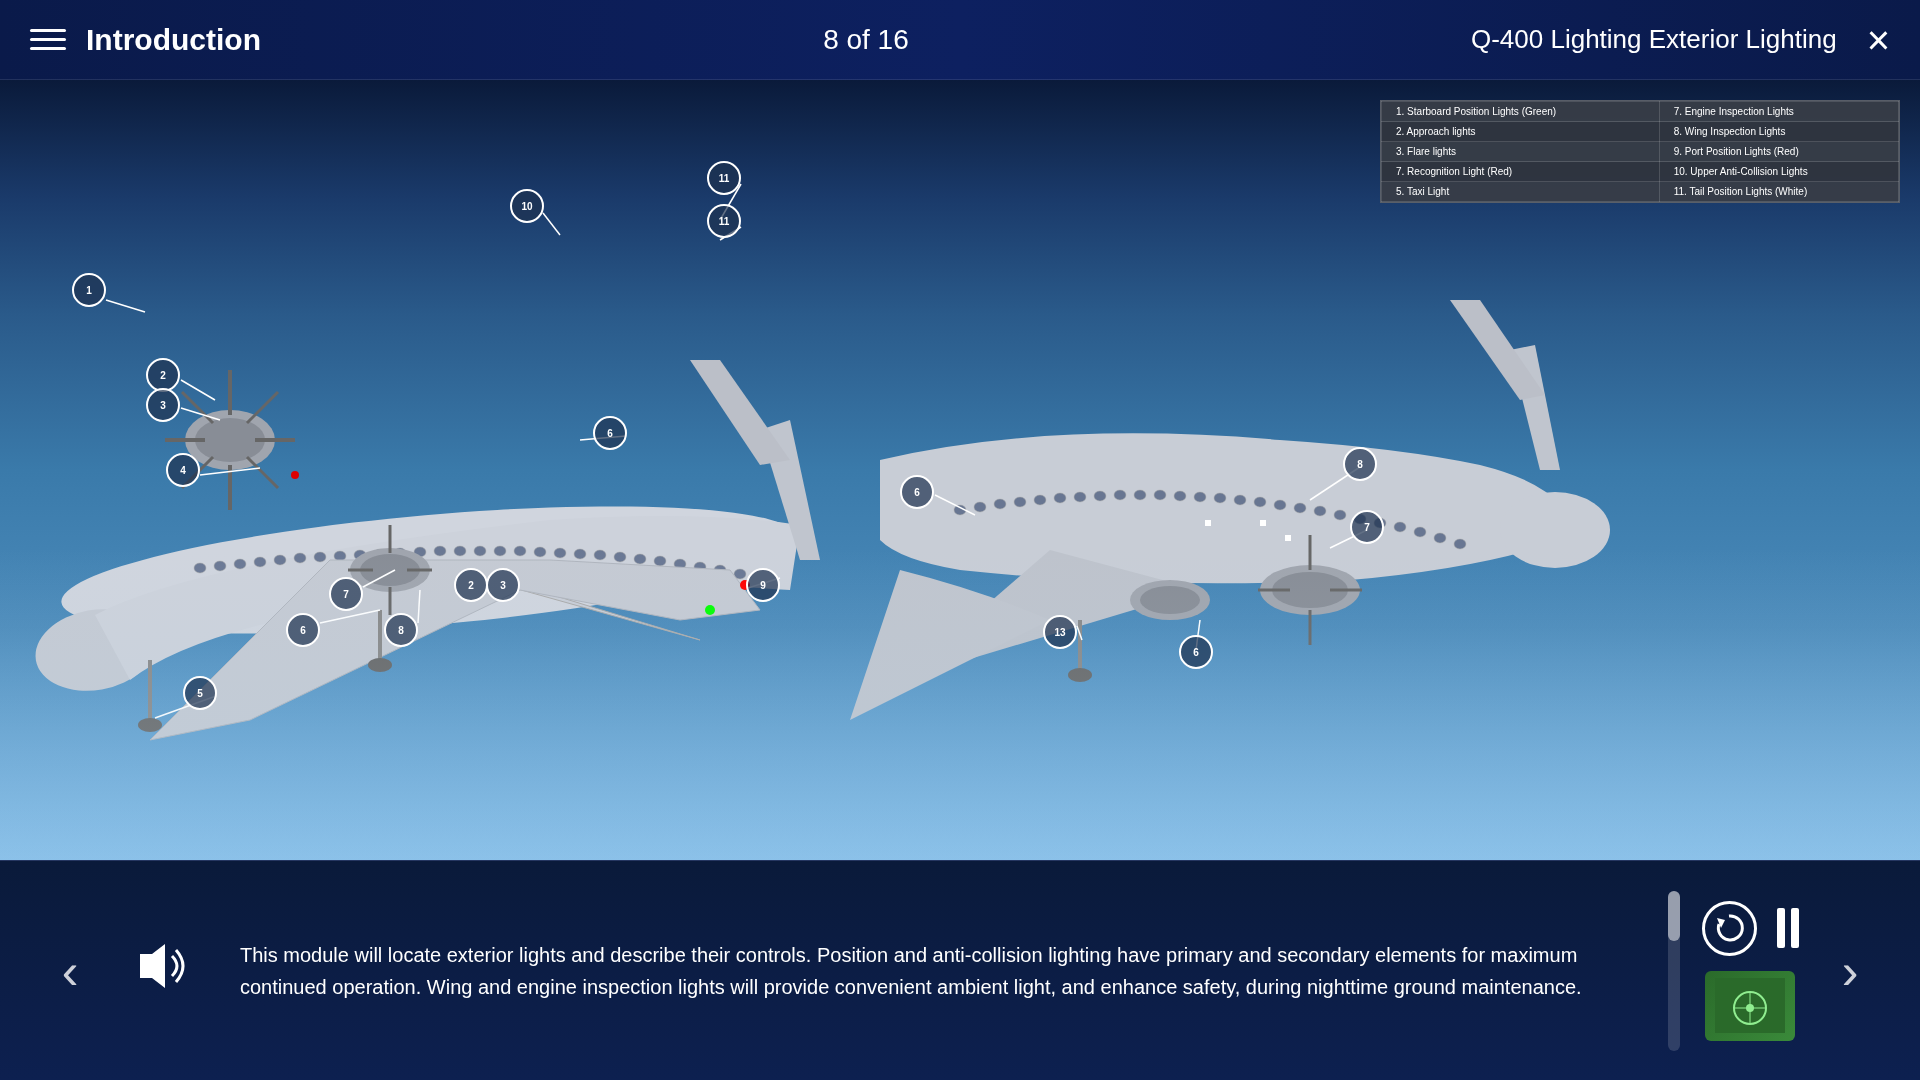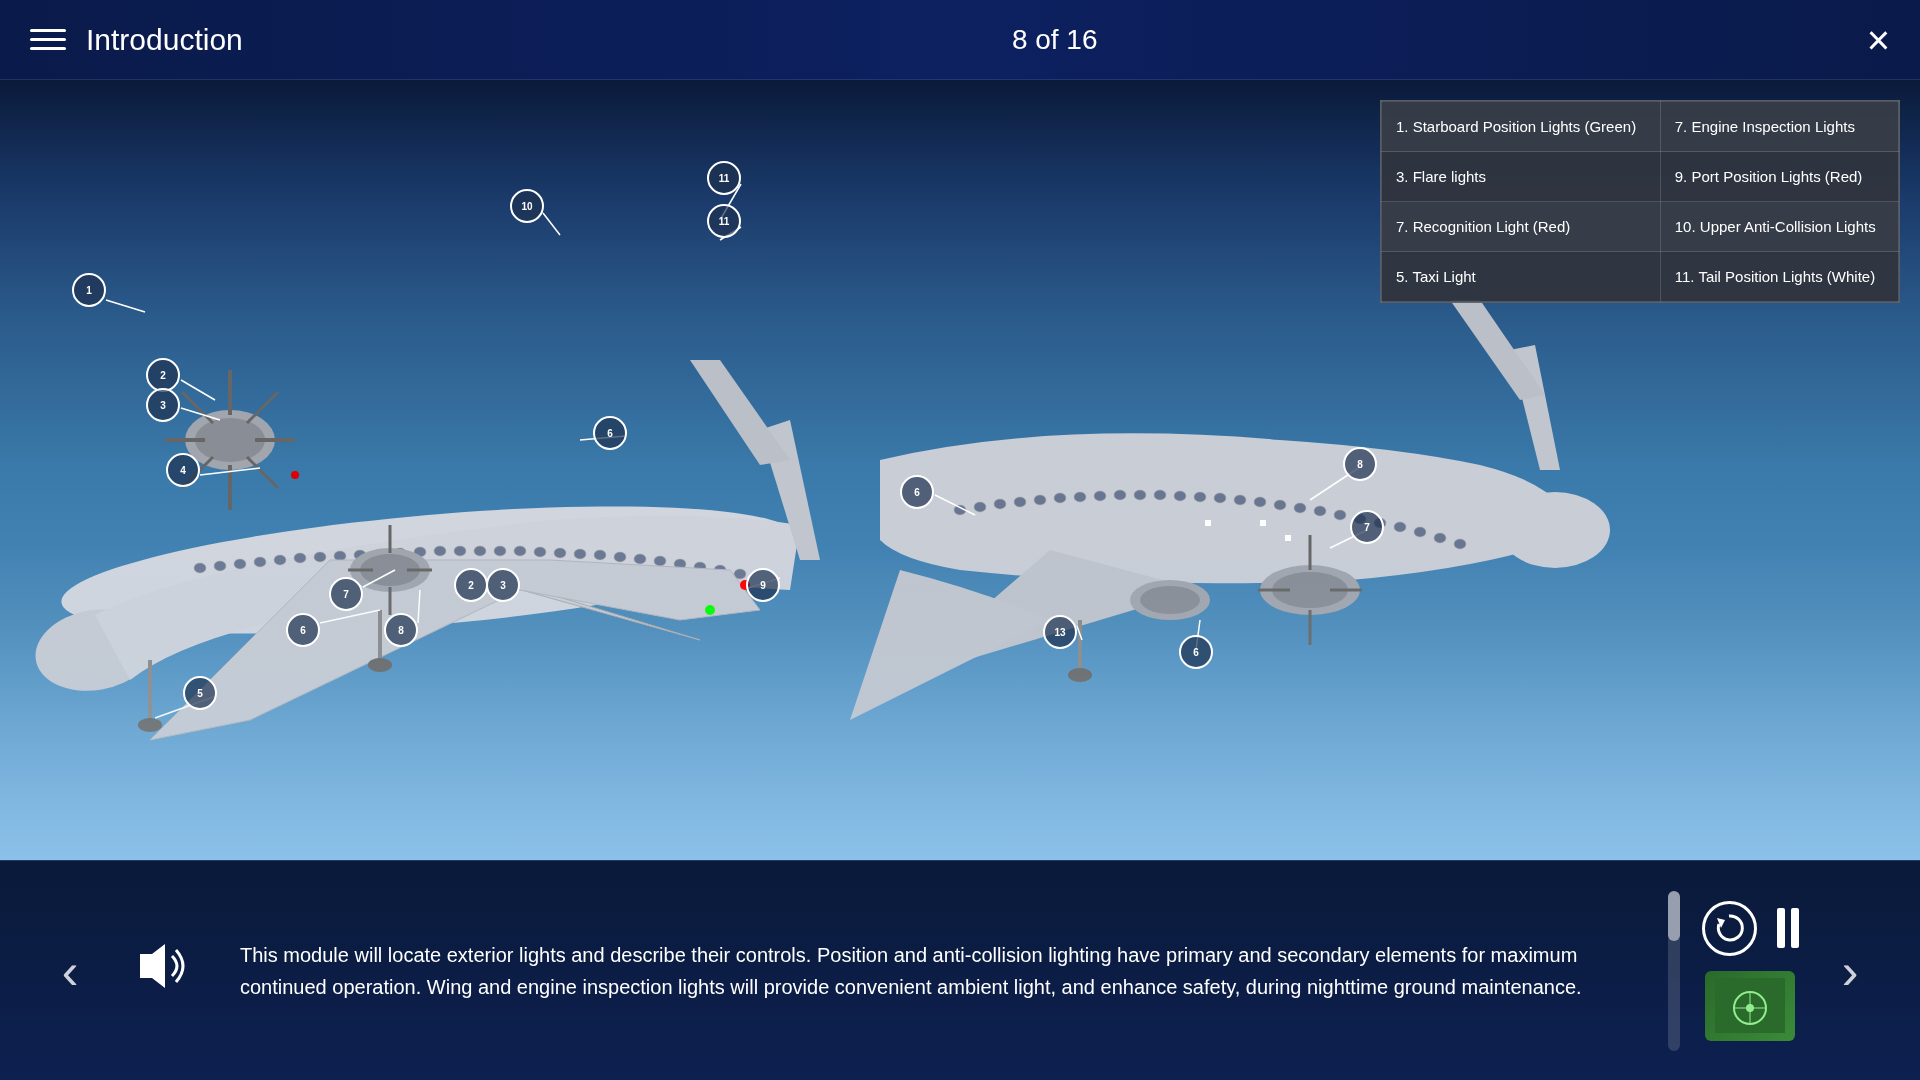--- a/index.html
+++ b/index.html
@@ -39,21 +39,21 @@
     .hamburger span {
       display: block;
       width: 36px;
       height: 3px;
       background: white;
       border-radius: 2px;
     }
     .header-title {
       color: white;
       font-size: 30px;
-      font-weight: 400;
+      font-weight: 700;
     }
     .header-center {
       color: white;
       font-size: 28px;
       font-weight: 400;
     }
     .header-right {
       display: flex;
       align-items: center;
       gap: 30px;
@@ -96,22 +96,22 @@
       border: 1px solid rgba(255,255,255,0.2);
       z-index: 50;
       min-width: 520px;
     }
     .legend-table table {
       width: 100%;
       border-collapse: collapse;
     }
     .legend-table td {
       color: white;
-      font-size: 15px;
-      padding: 16px 14px;
+      font-size: 10px;
+      padding: 4px 14px;
       border: 1px solid rgba(255,255,255,0.15);
       white-space: nowrap;
     }
     .legend-table tr:nth-child(odd) td {
       background: rgba(60, 65, 75, 0.5);
     }
     .legend-table tr:nth-child(even) td {
       background: rgba(45, 50, 60, 0.5);
     }
 
@@ -271,20 +271,21 @@
   <div class="header-left">
     <div class="hamburger">
       <span></span>
         <span></span>
         <span></span>
     </div>
     <span class="header-title">Introduction</span>
   </div>
   <div class="header-center">8 of 16</div>
   <div class="header-right">
+    <span class="header-subtitle">Q-400 Lighting Exterior Lighting</span>
     <span class="close-btn">×</span>
   </div>
 </div>
 
 <div id="main">
   <div class="aircraft-area">
 
     <div class="sky-bg"></div>
     <div class="horizon-haze"></div>
 
@@ -502,20 +503,24 @@
     <div class="callout" style="left:1179px; top:555px;">6</div>
 
     <div class="legend-table">
       <table>
         <tbody>
             <tr>
           <td>1. Starboard Position Lights (Green)</td>
           <td>7. Engine Inspection Lights</td>
         </tr>
         <tr>
+          <td>2. Approach lights</td>
+          <td>8. Wing Inspection Lights</td>
+        </tr>
+        <tr>
           <td>3. Flare lights</td>
           <td>9. Port Position Lights (Red)</td>
         </tr>
         <tr>
           <td>7. Recognition Light (Red)</td>
           <td>10. Upper Anti-Collision Lights</td>
         </tr>
         <tr>
           <td>5. Taxi Light</td>
           <td>11. Tail Position Lights (White)</td>

